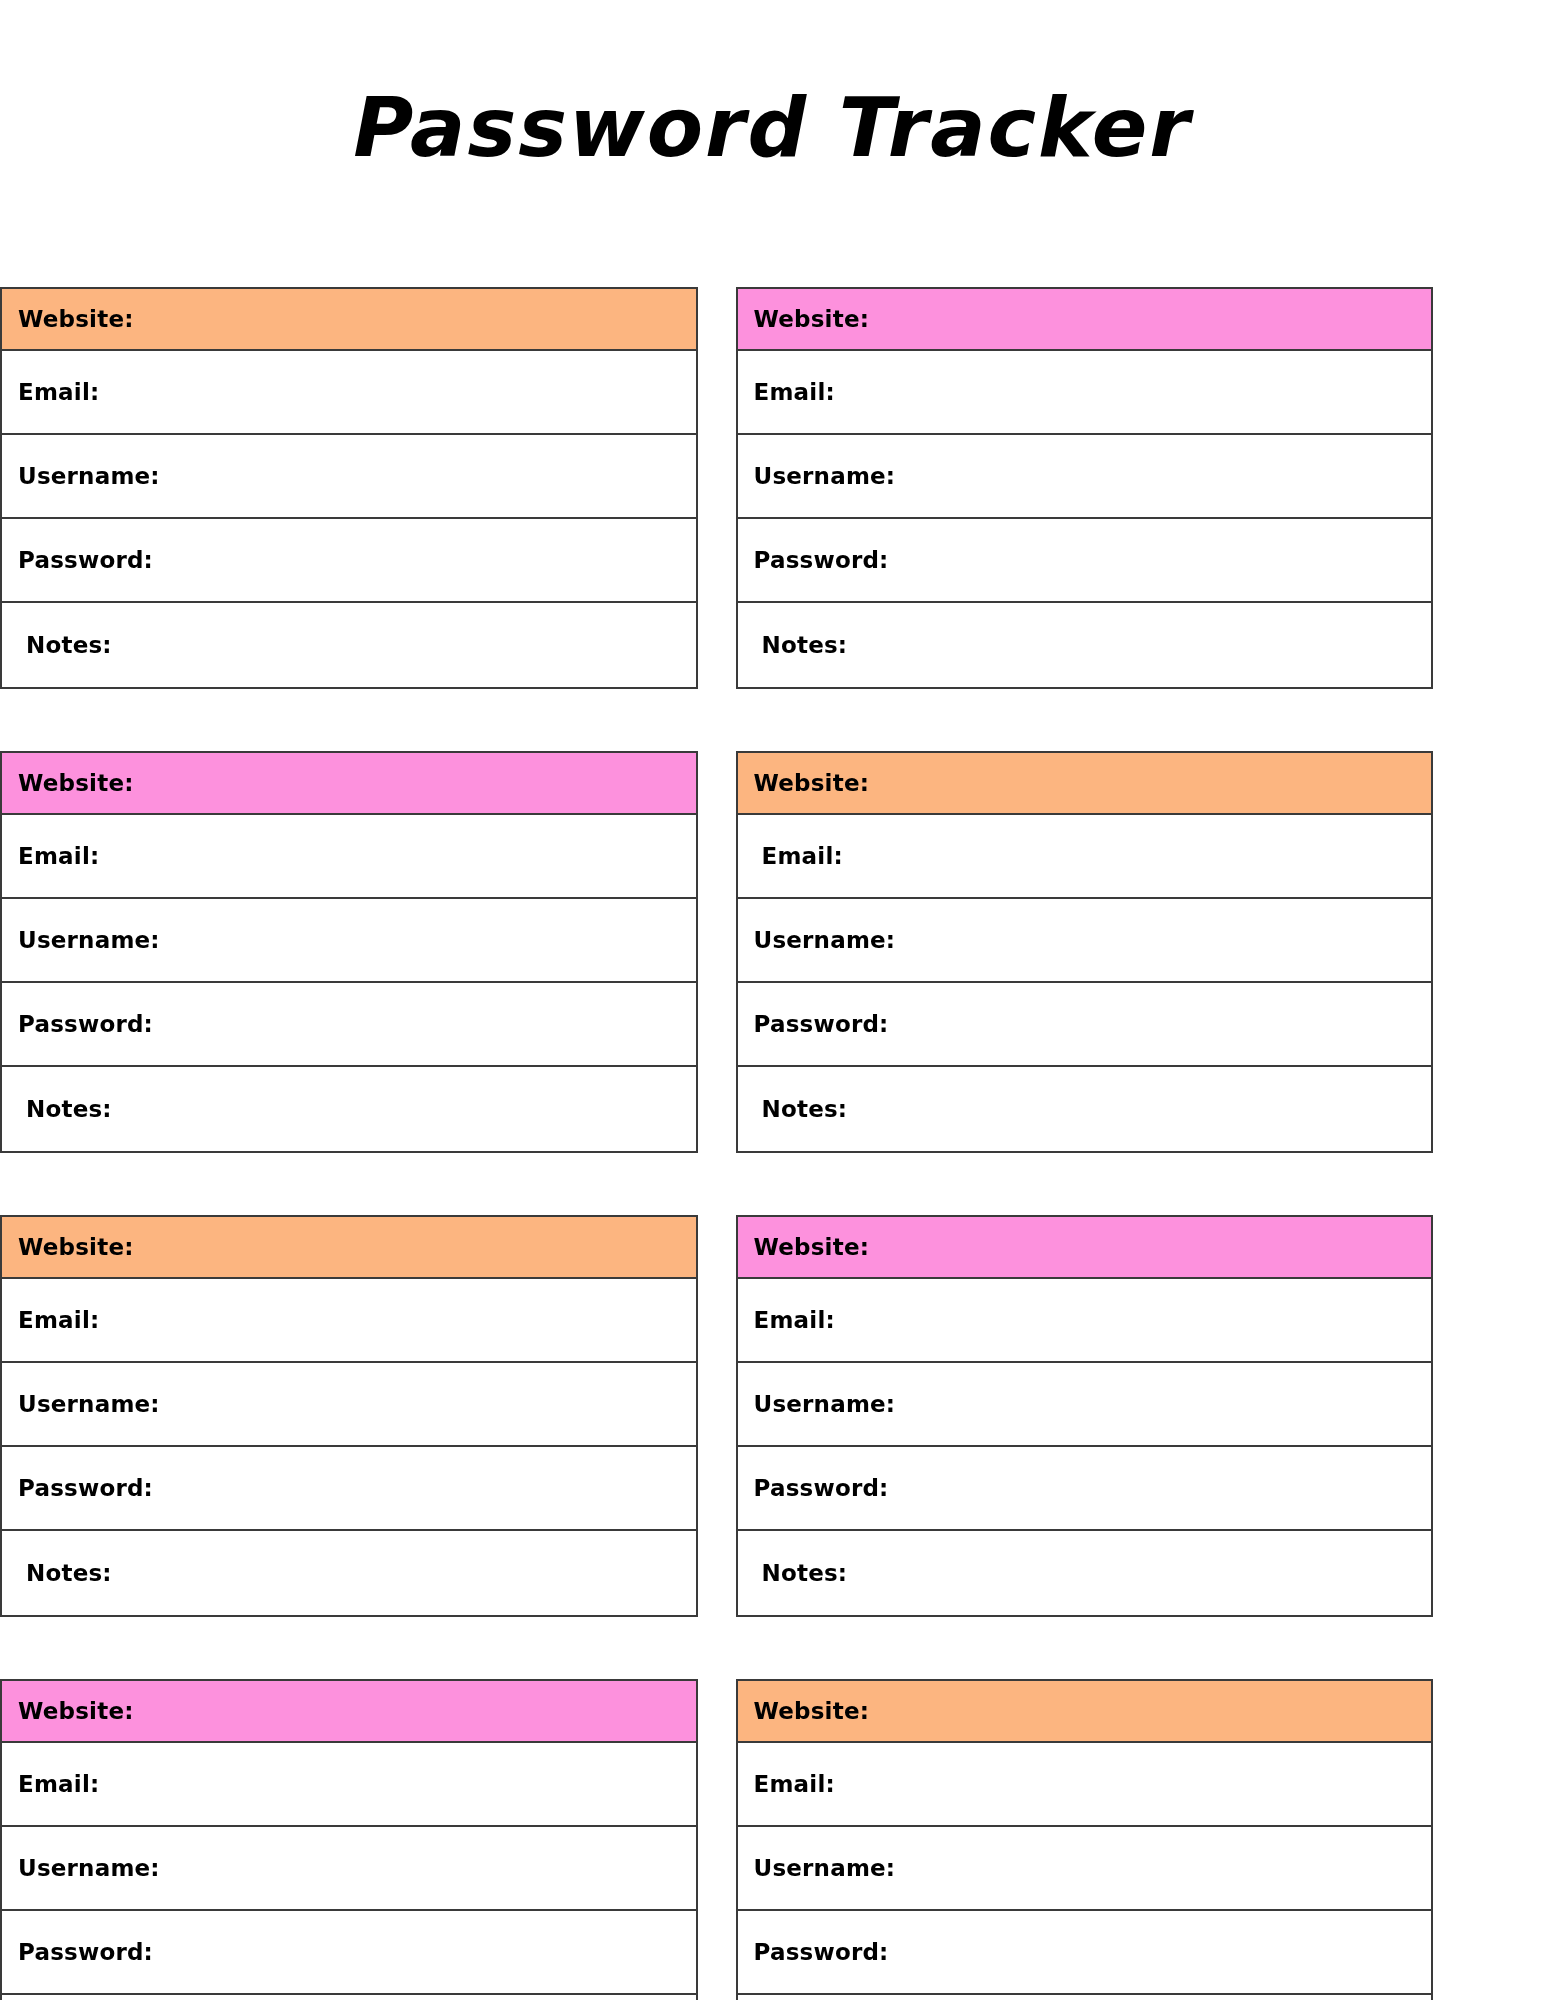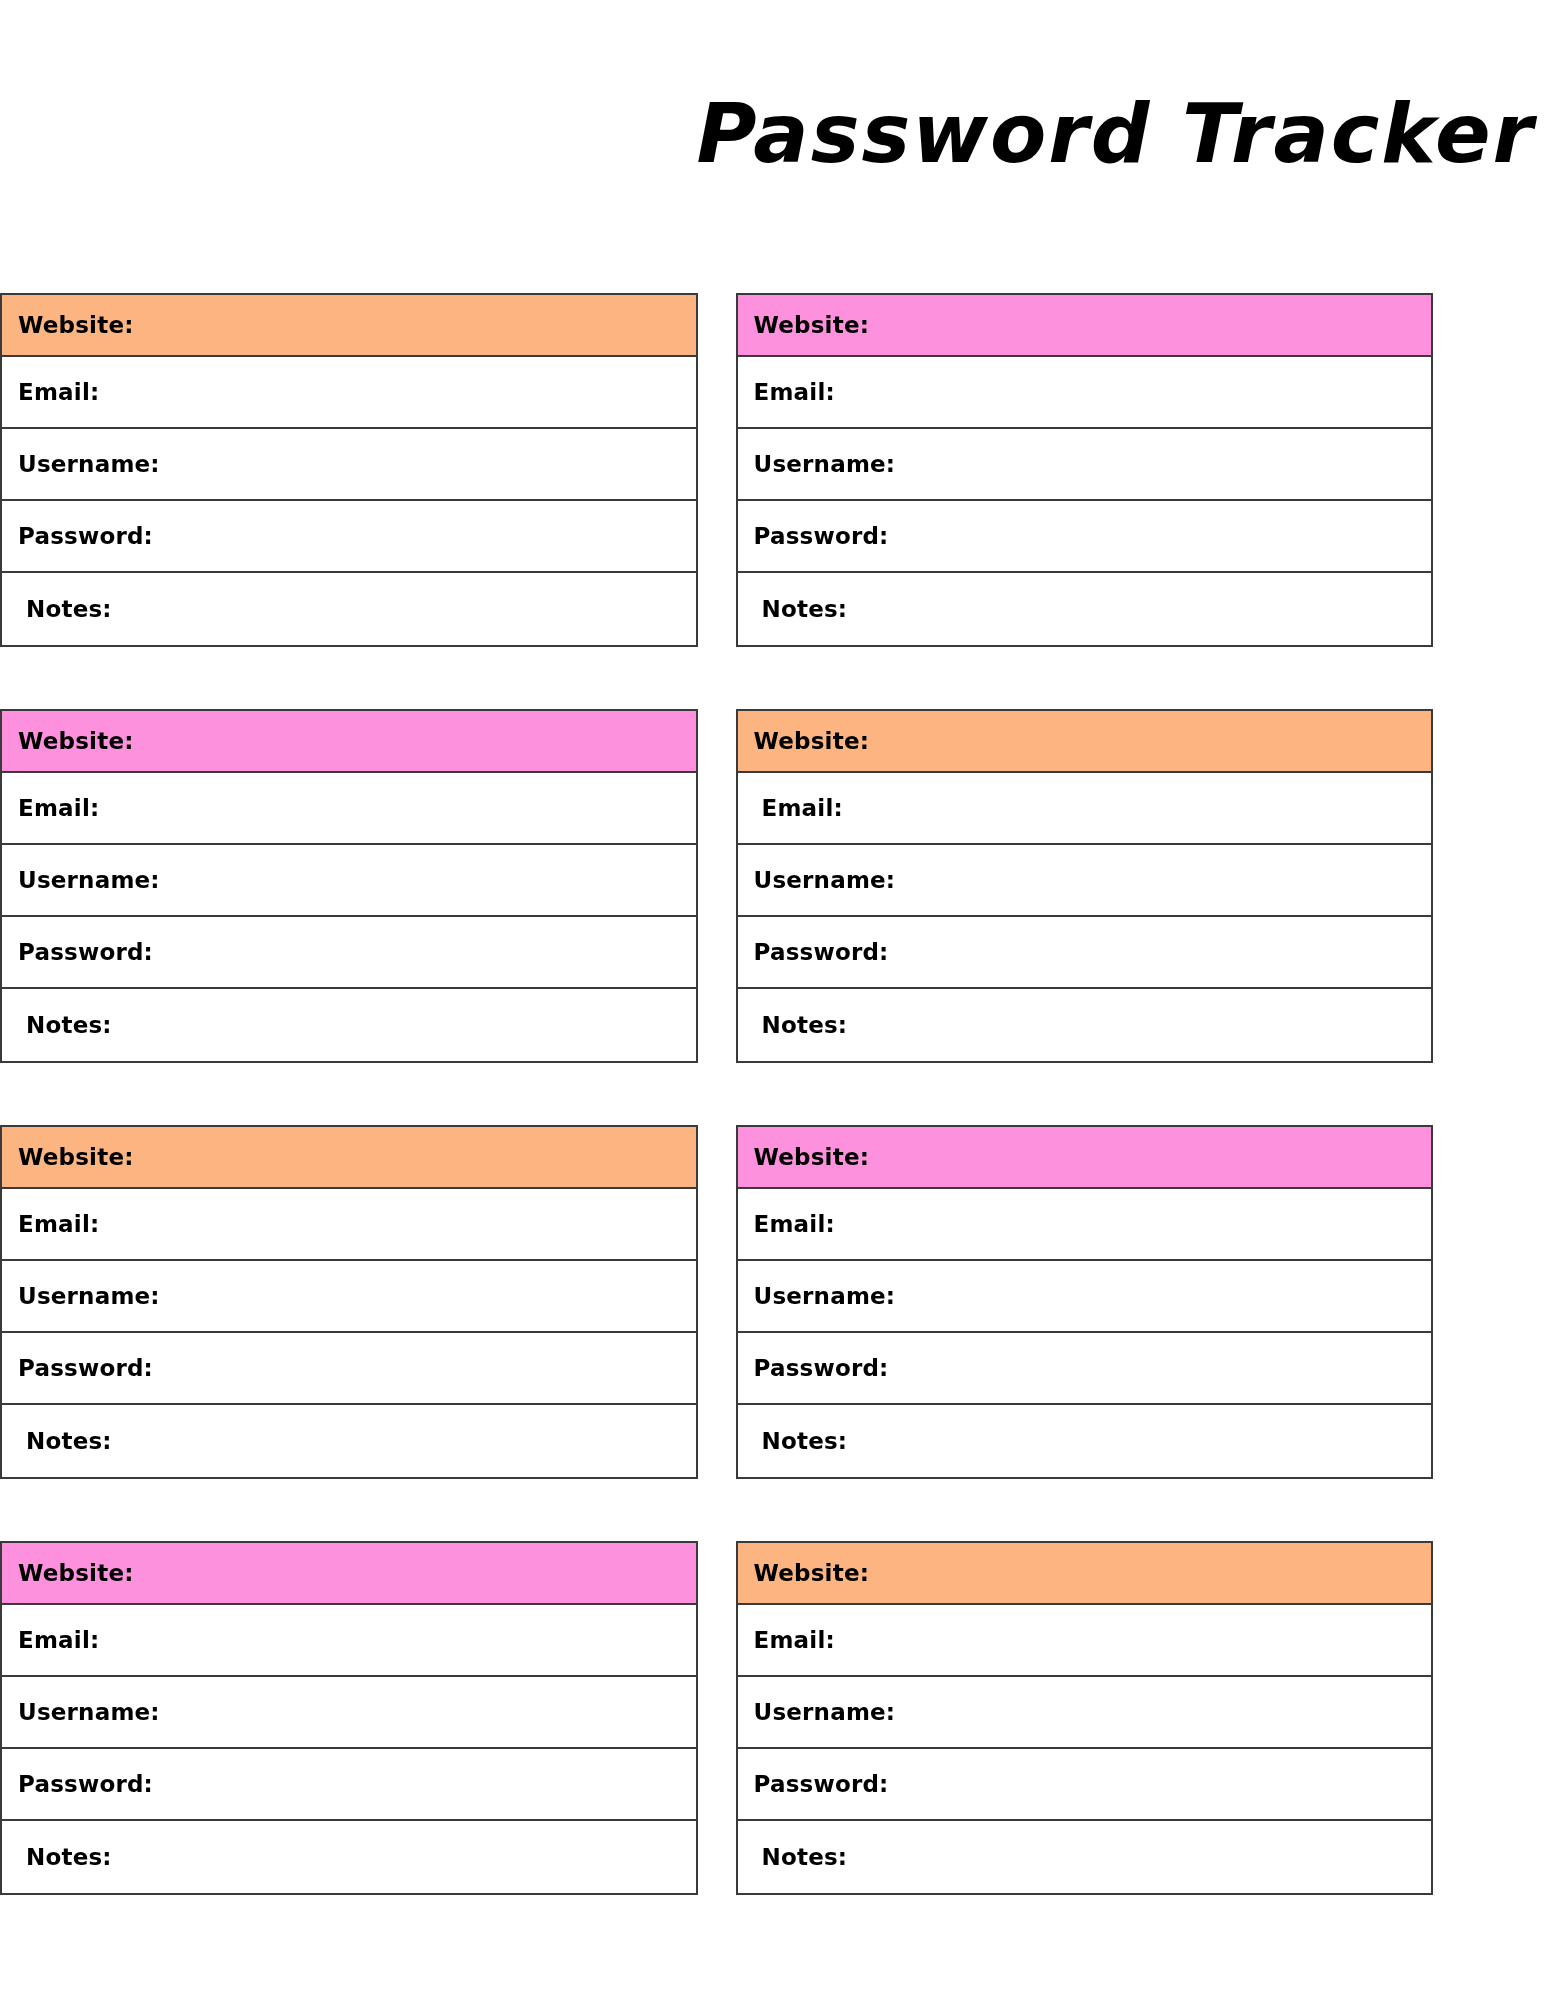--- a/index.html
+++ b/index.html
@@ -16,27 +16,27 @@
     overflow: hidden;
   }
   .page {
     width: 1545px;
     height: 2000px;
     box-sizing: border-box;
     padding: 0;
     position: relative;
   }
   .page-title {
-    text-align: right;
+    text-align: center;
     font-family: "DejaVu Sans", sans-serif;
     font-size: 82px;
     font-weight: 700;
     font-style: italic;
     letter-spacing: 2px;
-    margin: 10px;
+    margin: 4px;
     padding-top: 83px;
     line-height: 1;
     color: #000000;
   }
   .grid {
     margin-top: 118px;
     padding-right: 112px;
     box-sizing: border-box;
     display: grid;
     grid-template-columns: 1fr 1fr;
@@ -44,21 +44,21 @@
     row-gap: 62px;
   }
   .card {
     border: 2px solid #3a3a3a;
     box-sizing: border-box;
     background: #ffffff;
   }
   .row {
     border-bottom: 2px solid #3a3a3a;
     box-sizing: border-box;
-    height: 72px;
+    height: 84px;
     display: flex;
     align-items: center;
     padding-left: 16px;
   }
   .row:last-child {
     border-bottom: none;
     border-radius: 11px;
   }
   .row.header {
     height: 62px;

